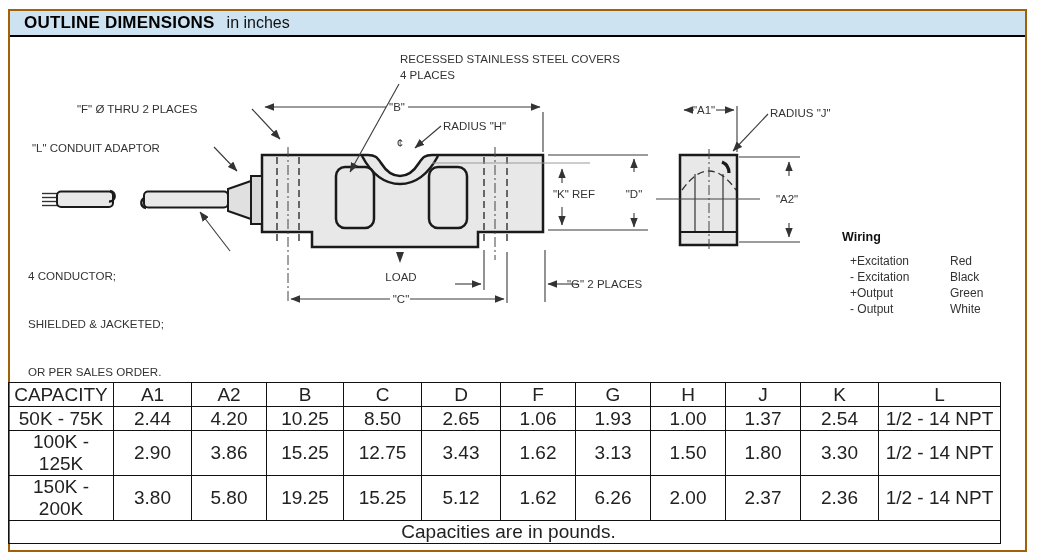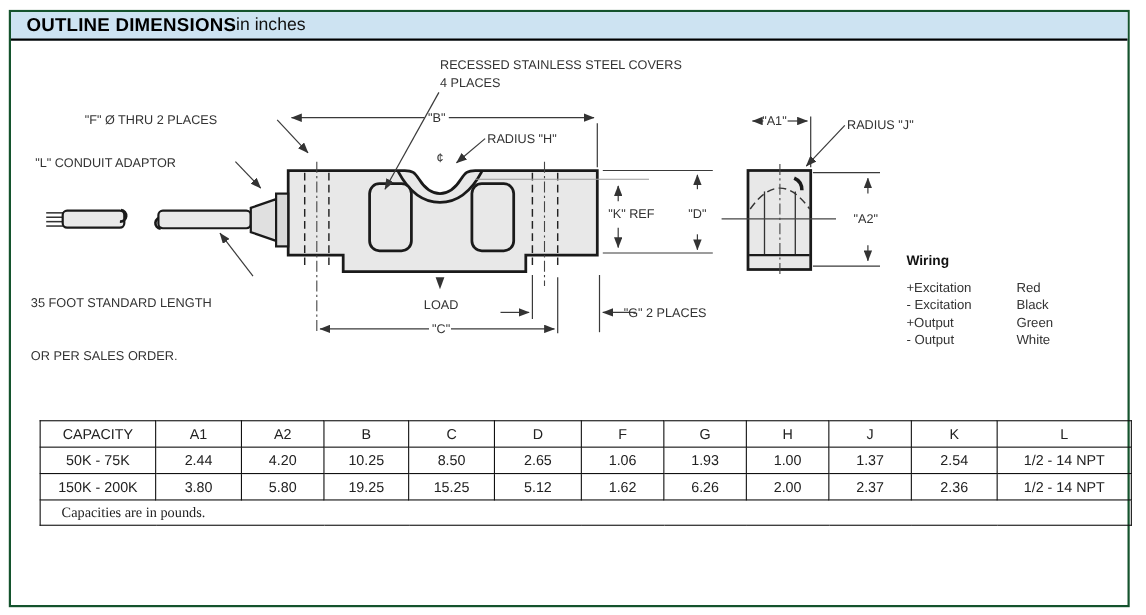--- a/index.html
+++ b/index.html
@@ -1,33 +1,33 @@
 <!DOCTYPE html>
 <html><head>
 <meta charset="utf-8">
 <style>
   html,body{margin:0;padding:0;background:#fff;}
   #page{position:relative;width:1042px;height:559px;background:#fff;overflow:hidden;
         font-family:"Liberation Sans", sans-serif;color:#222;}
-  #frame{position:absolute;left:8px;top:9px;width:1015px;height:539px;border:2px solid #14532d;}
+  #frame{position:absolute;left:8px;top:9px;width:1015px;height:539px;border:2px solid #a16207;}
   #header-bar{position:absolute;left:0;top:0;width:100%;height:26px;background:#cde3f2;
         border-bottom:2px solid #000;display:flex;align-items:center;padding-left:14px;box-sizing:border-box;}
   #header-bar .t{font-size:17px;font-weight:bold;letter-spacing:.2px;color:#000;}
-  #header-bar .s{font-size:16px;color:#111;margin-left:0;}
+  #header-bar .s{font-size:16px;color:#111;margin-left:12px;}
   svg{position:absolute;left:0;top:0;}
   svg text{font-family:"Liberation Sans", sans-serif;fill:#333;font-size:11.5px;}
   #cable-note{position:absolute;left:28px;top:236px;font-size:11.6px;line-height:16px;color:#333;white-space:pre;}
   #wiring{position:absolute;left:824px;top:230px;font-size:12px;color:#333;}
-  #wiring .wt{font-weight:bold;font-size:12.5px;color:#111;margin-bottom:9px;}
-  #wiring .wrow{display:flex;line-height:16px;}
+  #wiring .wt{font-weight:bold;font-size:12.5px;color:#111;margin-bottom:9px;margin-left:18px;}
+  #wiring .wrow{display:flex;line-height:16px;margin-left:26px;}
   #wiring .sig{width:100px;}
-  #dim-table{position:absolute;left:36px;top:382px;width:993px;border-collapse:collapse;table-layout:fixed;
-        font-size:13px;color:#222;}
+  #dim-table{position:absolute;left:8px;top:382px;width:993px;border-collapse:collapse;table-layout:fixed;
+        font-size:19px;color:#222;}
   #dim-table td{border:1.5px solid #111;text-align:center;height:23px;padding:0;}
-  #dim-table td.foot{text-align:left;padding-left:19px;height:22px;font-family:Liberation Serif, serif;}
+  #dim-table td.foot{text-align:center;padding-left:8px;height:22px;}
 </style>
 </head>
 <body>
 
 <div id="page">
 
   <div id="frame">
     <div id="header-bar">
       <span class="t">OUTLINE DIMENSIONS</span>
       <span class="s">in inches</span>
@@ -143,21 +143,22 @@
     <text x="32" y="152">"L" CONDUIT ADAPTOR</text>
     <text x="574" y="198" text-anchor="middle">"K" REF</text>
     <text x="634" y="198" text-anchor="middle">"D"</text>
     <text x="787" y="203" text-anchor="middle">"A2"</text>
     <text x="401" y="281" text-anchor="middle" font-size="12.5">LOAD</text>
     <text x="401" y="303" text-anchor="middle">"C"</text>
     <text x="567" y="288">"G" 2 PLACES</text>
   </svg>
 
   <div id="cable-note">
-    <div>35 FOOT STANDARD LENGTH</div>
+    <div>4 CONDUCTOR;</div>
+    <div>SHIELDED &amp; JACKETED;</div>
     <div>OR PER SALES ORDER.</div>
   </div>
 
   <div id="wiring">
     <div class="wt">Wiring</div>
     <div class="wrow">
       <span class="sig">+Excitation</span>
       <span>Red</span>
     </div>
     <div class="wrow">
@@ -212,20 +213,34 @@
       <td>8.50</td>
       <td>2.65</td>
       <td>1.06</td>
       <td>1.93</td>
       <td>1.00</td>
       <td>1.37</td>
       <td>2.54</td>
       <td>1/2 - 14 NPT</td>
     </tr>
     <tr>
+      <td>100K - 125K</td>
+      <td>2.90</td>
+      <td>3.86</td>
+      <td>15.25</td>
+      <td>12.75</td>
+      <td>3.43</td>
+      <td>1.62</td>
+      <td>3.13</td>
+      <td>1.50</td>
+      <td>1.80</td>
+      <td>3.30</td>
+      <td>1/2 - 14 NPT</td>
+    </tr>
+    <tr>
       <td>150K - 200K</td>
       <td>3.80</td>
       <td>5.80</td>
       <td>19.25</td>
       <td>15.25</td>
       <td>5.12</td>
       <td>1.62</td>
       <td>6.26</td>
       <td>2.00</td>
       <td>2.37</td>

